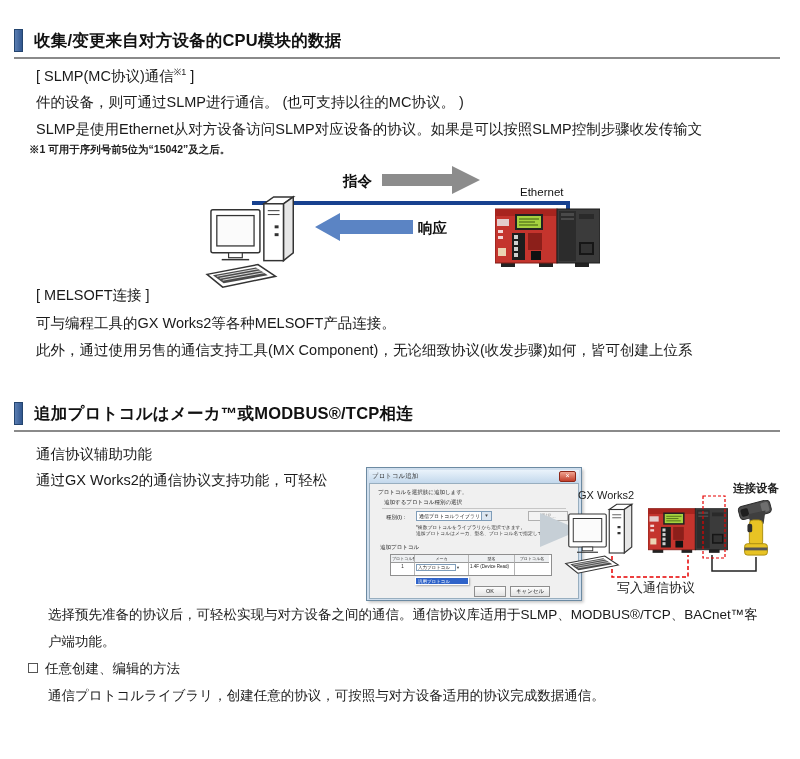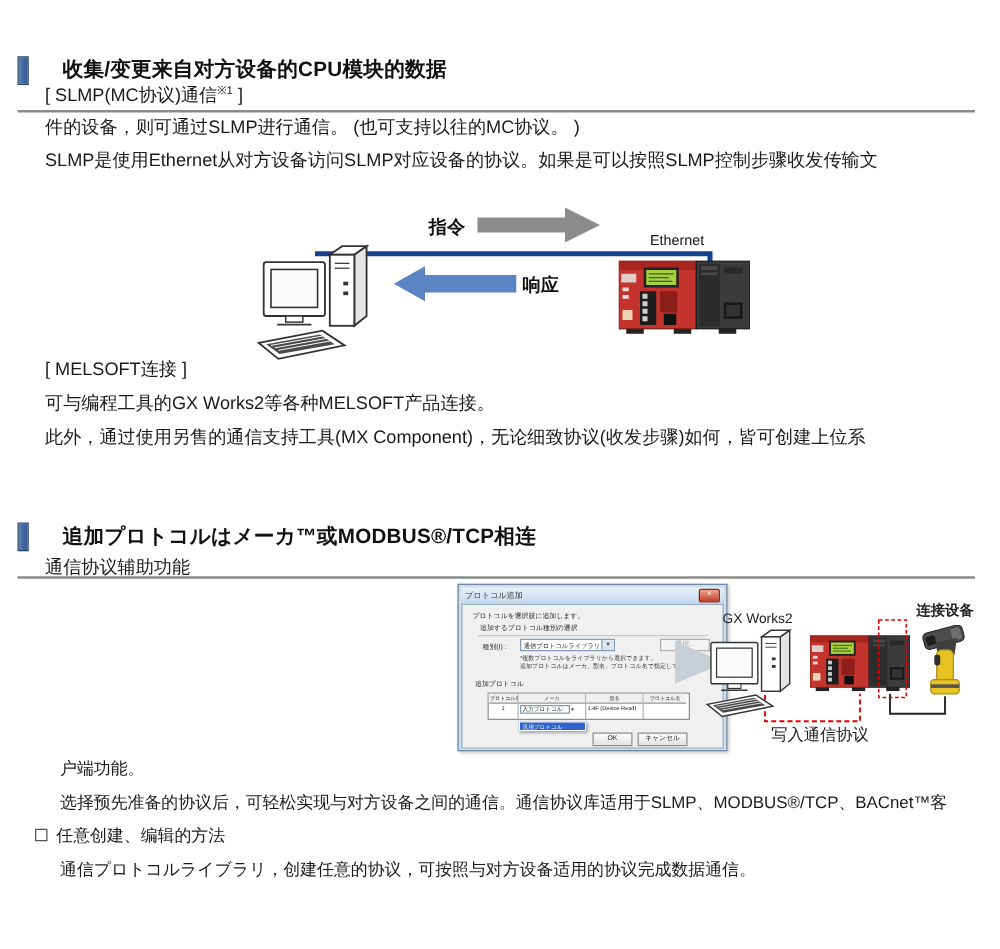--- a/index.html
+++ b/index.html
@@ -5,21 +5,21 @@
   html,body{margin:0;padding:0;background:#fff;}
   .page{position:relative;width:800px;height:759px;background:#fff;overflow:hidden;
         font-family:"Liberation Sans",sans-serif;color:#1a1a1a;}
   .abs{position:absolute;}
 
   
   .sec-header{position:absolute;left:14px;width:766px;display:flex;align-items:center;gap:11px;
               border-bottom:2px solid #8a8a8a;padding-bottom:5px;}
   .sec-bar{width:7px;height:21px;background:linear-gradient(to right,#5b7eb2,#31568e);
            border:1px solid #24456f;flex:none;}
-  .sec-title{font-size:16.5px;font-weight:bold;margin:16px;letter-spacing:.2px;color:#111;}
+  .sec-title{font-size:16.5px;font-weight:bold;margin:0;letter-spacing:.2px;color:#111;}
 
   .sub{font-size:14.5px;color:#1a1a1a;}
   .sub sup{font-size:9px;}
   .body-text{font-size:14.5px;line-height:27px;white-space:nowrap;}
   .footnote{font-size:10.5px;font-weight:bold;color:#222;}
   .small-label{font-size:11px;color:#222;}
 
   
   .bullets{position:absolute;left:28px;top:601px;width:760px;font-size:13.5px;}
   .b-title{line-height:27px;white-space:nowrap;}
@@ -136,20 +136,21 @@
     <h1 class="sec-title">收集/变更来自对方设备的CPU模块的数据</h1>
   </div>
 
   <div class="abs sub" style="left:36px;top:65px"><span>[ SLMP(MC协议)通信</span><sup>※1</sup><span> ]</span></div>
 
   <div class="abs body-text" style="left:36px;top:89px">
     <div>件的设备，则可通过SLMP进行通信。 (也可支持以往的MC协议。 )</div>
     <div>SLMP是使用Ethernet从对方设备访问SLMP对应设备的协议。如果是可以按照SLMP控制步骤收发传输文</div>
   </div>
 
+  <div class="abs footnote" style="left:29px;top:143px">※1 可用于序列号前5位为“15042”及之后。</div>
 
   <svg class="abs" style="left:180px;top:158px" width="460" height="138">
 
     <polygon points="202,16 272,16 272,8 300,22 272,36 272,28 202,28" fill="#8c8c8c"></polygon>
     <text x="163" y="28" font-size="14.5" font-weight="bold" fill="#111">指令</text>
 
     <polyline points="72,45 388,45 388,58" fill="none" stroke="#17418f" stroke-width="4"></polyline>
     <text x="340" y="38" font-size="11.5" fill="#111">Ethernet</text>
 
     <polygon points="135,69 160,55 160,62 233,62 233,76 160,76 160,83" fill="#5b84c4"></polygon>
@@ -165,20 +166,21 @@
     <div>此外，通过使用另售的通信支持工具(MX Component)，无论细致协议(收发步骤)如何，皆可创建上位系</div>
   </div>
 
   <div class="sec-header" style="top:402px">
     <span class="sec-bar"></span>
     <h1 class="sec-title">追加プロトコルはメーカ™或MODBUS®/TCP相连</h1>
   </div>
 
   <div class="abs" style="left:36px;top:441px;font-size:14.5px;line-height:26px">
     <div>通信协议辅助功能</div>
+    <div>通过GX Works2的通信协议支持功能，可轻松</div>
   </div>
 
   <div class="dlg">
     <div class="dlg-title">
       <span class="dlg-title-text">プロトコル追加</span>
       <span class="dlg-close">×</span>
     </div>
     <div class="dlg-body">
       <div class="t" style="left:8px;top:5px">プロトコルを選択肢に追加します。</div>
       <div class="t" style="left:14px;top:15px">追加するプロトコル種別の選択</div>
@@ -222,19 +224,19 @@
     <use href="#sym-plc" x="113" y="28" width="80" height="48"></use>
     <rect x="168" y="18" width="22" height="62" fill="none" stroke="#e60000" stroke-width="1.2" stroke-dasharray="3,2"></rect>
     <use href="#sym-scanner" x="202" y="22" width="38" height="57"></use>
   </svg>
 
   <div class="abs small-label" style="left:578px;top:489px">GX Works2</div>
   <div class="abs small-label" style="left:733px;top:481px;font-weight:bold;font-size:11.5px">连接设备</div>
   <div class="abs" style="left:617px;top:579px;font-weight:normal;font-size:13px">写入通信协议</div>
 
   <div class="bullets">
+    <div class="b-body">选择预先准备的协议后，可轻松实现与对方设备之间的通信。通信协议库适用于SLMP、MODBUS®/TCP、BACnet™客</div>
     <div class="b-body">户端功能。</div>
-    <div class="b-body">选择预先准备的协议后，可轻松实现与对方设备之间的通信。通信协议库适用于SLMP、MODBUS®/TCP、BACnet™客</div>
     <div class="b-title"><span class="sq"></span><span>任意创建、编辑的方法</span></div>
     <div class="b-body">通信プロトコルライブラリ，创建任意的协议，可按照与对方设备适用的协议完成数据通信。</div>
   </div>
 
 </div>
 
 </body></html>

